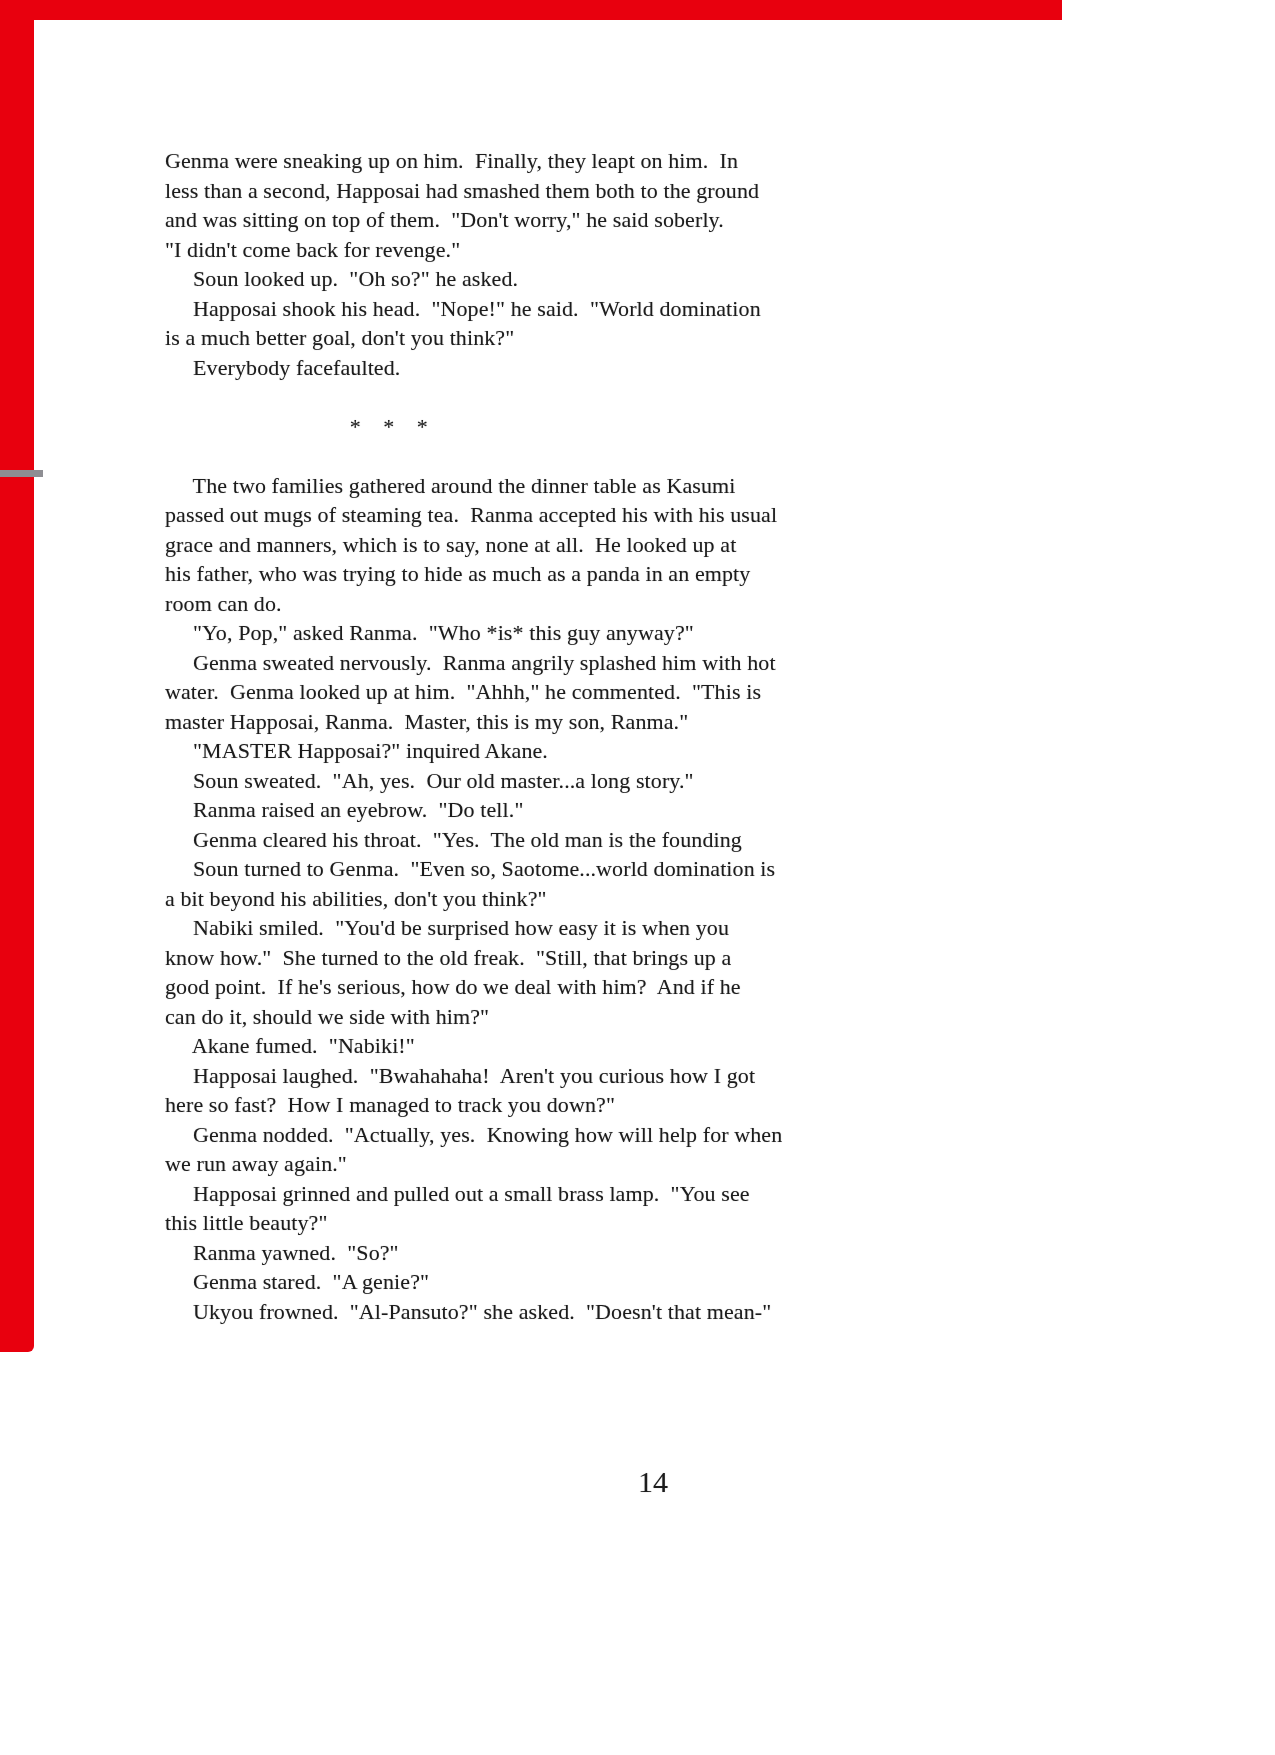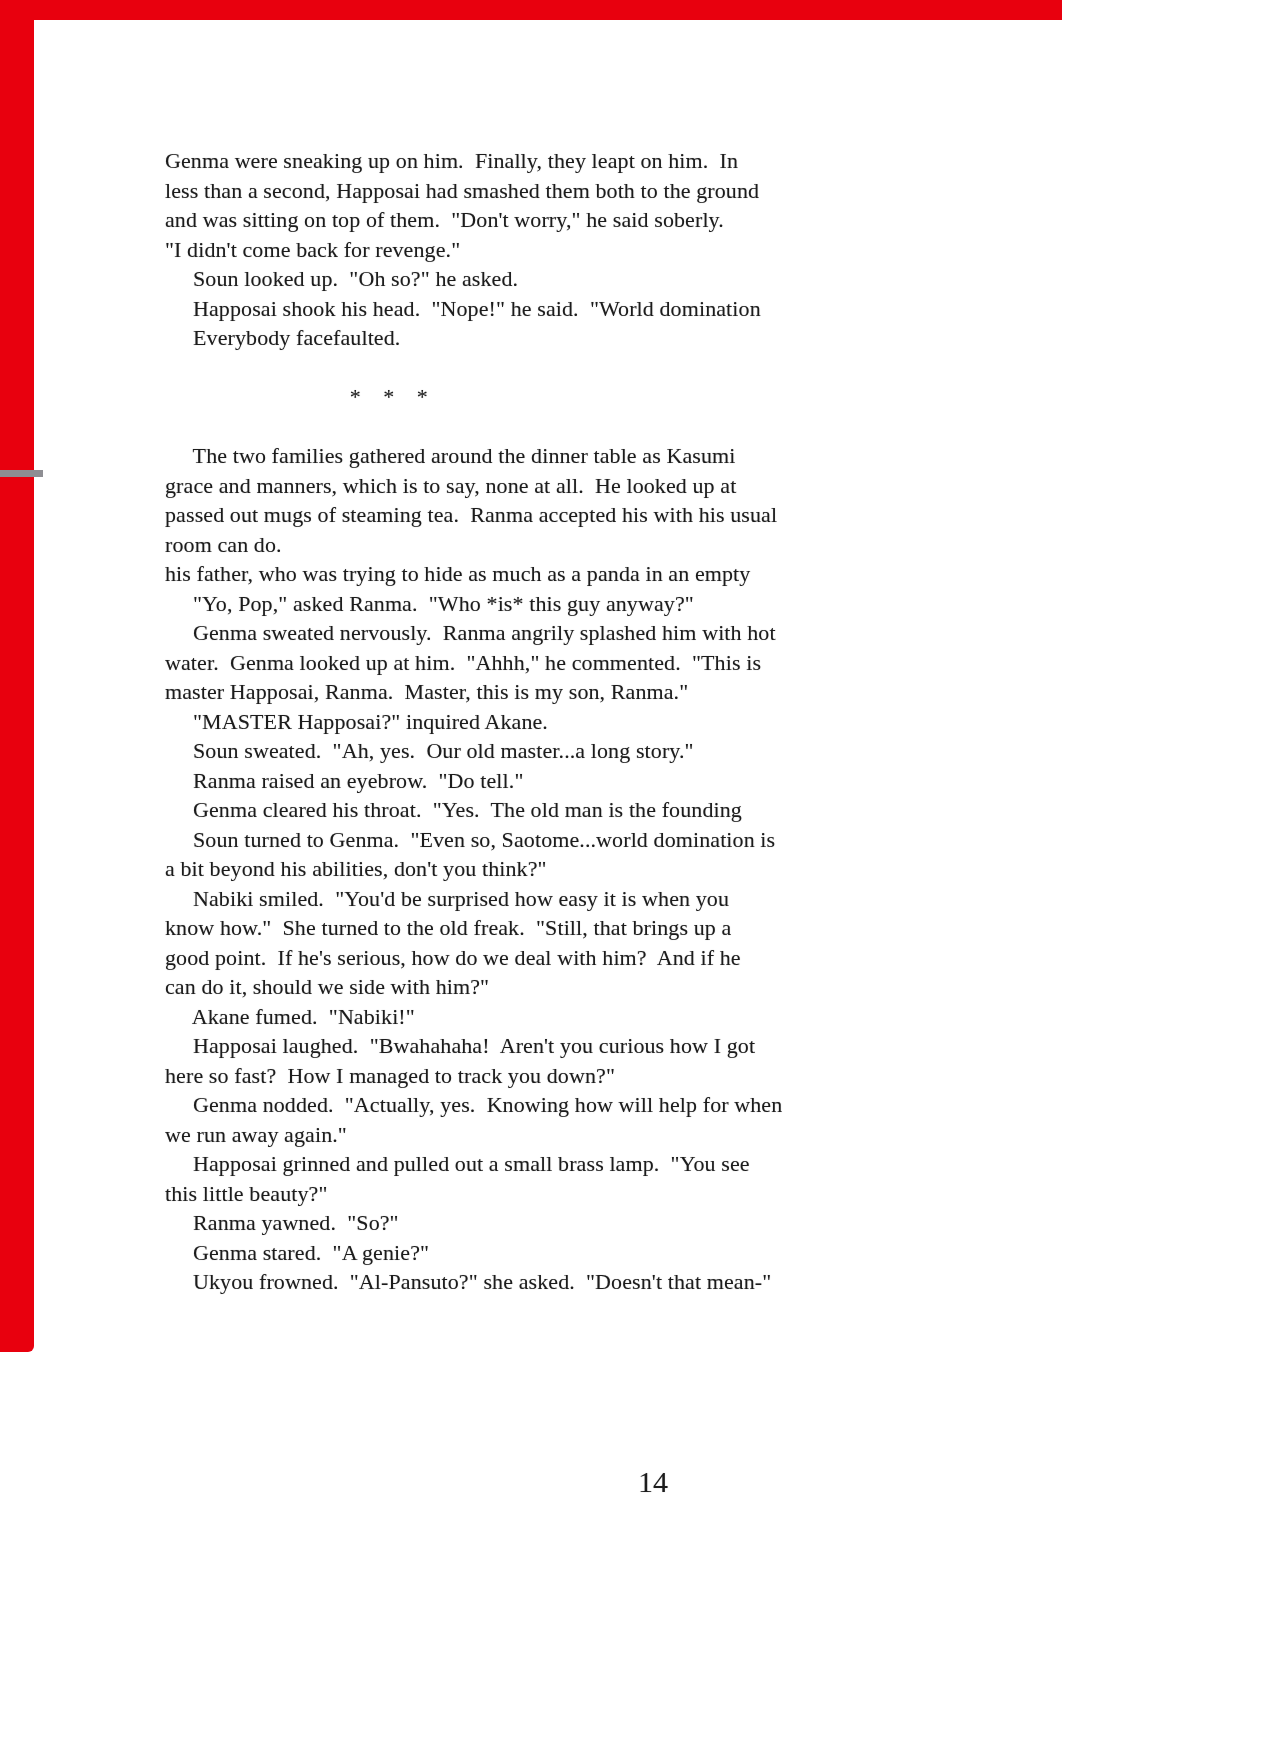--- a/index.html
+++ b/index.html
@@ -58,29 +58,30 @@
   <div class="edge-top" style="background: rgb(232, 0, 14);"></div>
   <div class="edge-left" style="background: rgb(232, 0, 14);"></div>
   <div class="binding-dash" style="background: rgb(142, 142, 147);"></div>
   <div class="text-block">
       <div class="text-line">Genma were sneaking up on him.  Finally, they leapt on him.  In</div>
       <div class="text-line">less than a second, Happosai had smashed them both to the ground</div>
       <div class="text-line">and was sitting on top of them.  "Don't worry," he said soberly.</div>
       <div class="text-line">"I didn't come back for revenge."</div>
       <div class="text-line">     Soun looked up.  "Oh so?" he asked.</div>
       <div class="text-line">     Happosai shook his head.  "Nope!" he said.  "World domination</div>
+      <div class="text-line">is a much better goal, don't you think?"</div>
       <div class="text-line">     Everybody facefaulted.</div>
       <div class="text-line"> </div>
       <div class="text-line">                                 *    *    *</div>
       <div class="text-line"> </div>
       <div class="text-line">     The two families gathered around the dinner table as Kasumi</div>
+      <div class="text-line">passed out mugs of steaming tea.  Ranma accepted his with his usual</div>
       <div class="text-line">grace and manners, which is to say, none at all.  He looked up at</div>
-      <div class="text-line">passed out mugs of steaming tea.  Ranma accepted his with his usual</div>
+      <div class="text-line">his father, who was trying to hide as much as a panda in an empty</div>
       <div class="text-line">room can do.</div>
-      <div class="text-line">his father, who was trying to hide as much as a panda in an empty</div>
       <div class="text-line">     "Yo, Pop," asked Ranma.  "Who *is* this guy anyway?"</div>
       <div class="text-line">     Genma sweated nervously.  Ranma angrily splashed him with hot</div>
       <div class="text-line">water.  Genma looked up at him.  "Ahhh," he commented.  "This is</div>
       <div class="text-line">master Happosai, Ranma.  Master, this is my son, Ranma."</div>
       <div class="text-line">     "MASTER Happosai?" inquired Akane.</div>
       <div class="text-line">     Soun sweated.  "Ah, yes.  Our old master...a long story."</div>
       <div class="text-line">     Ranma raised an eyebrow.  "Do tell."</div>
       <div class="text-line">     Genma cleared his throat.  "Yes.  The old man is the founding</div>
       <div class="text-line">     Soun turned to Genma.  "Even so, Saotome...world domination is</div>
       <div class="text-line">a bit beyond his abilities, don't you think?"</div>

